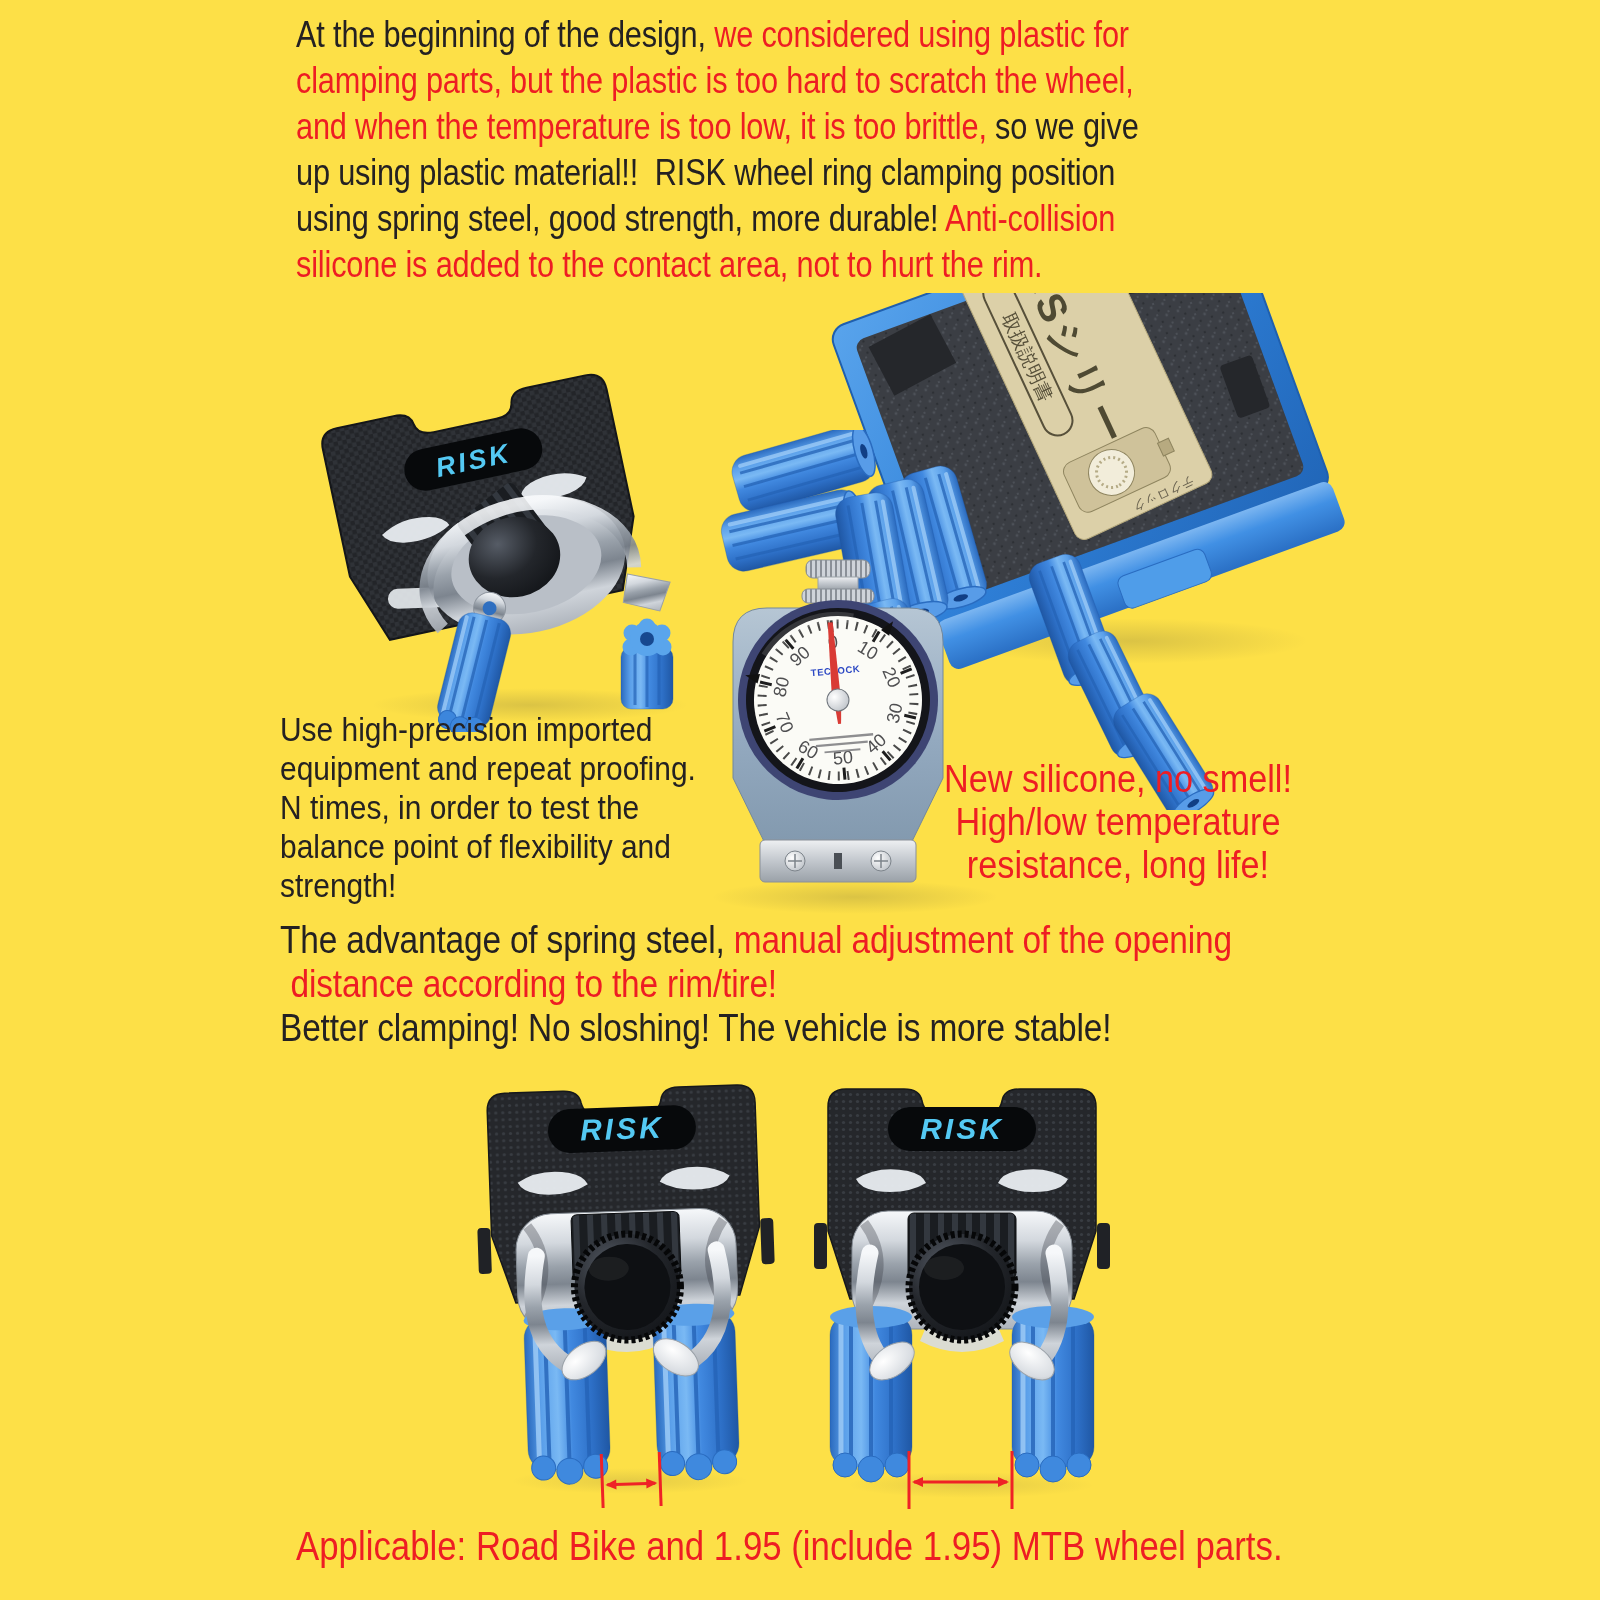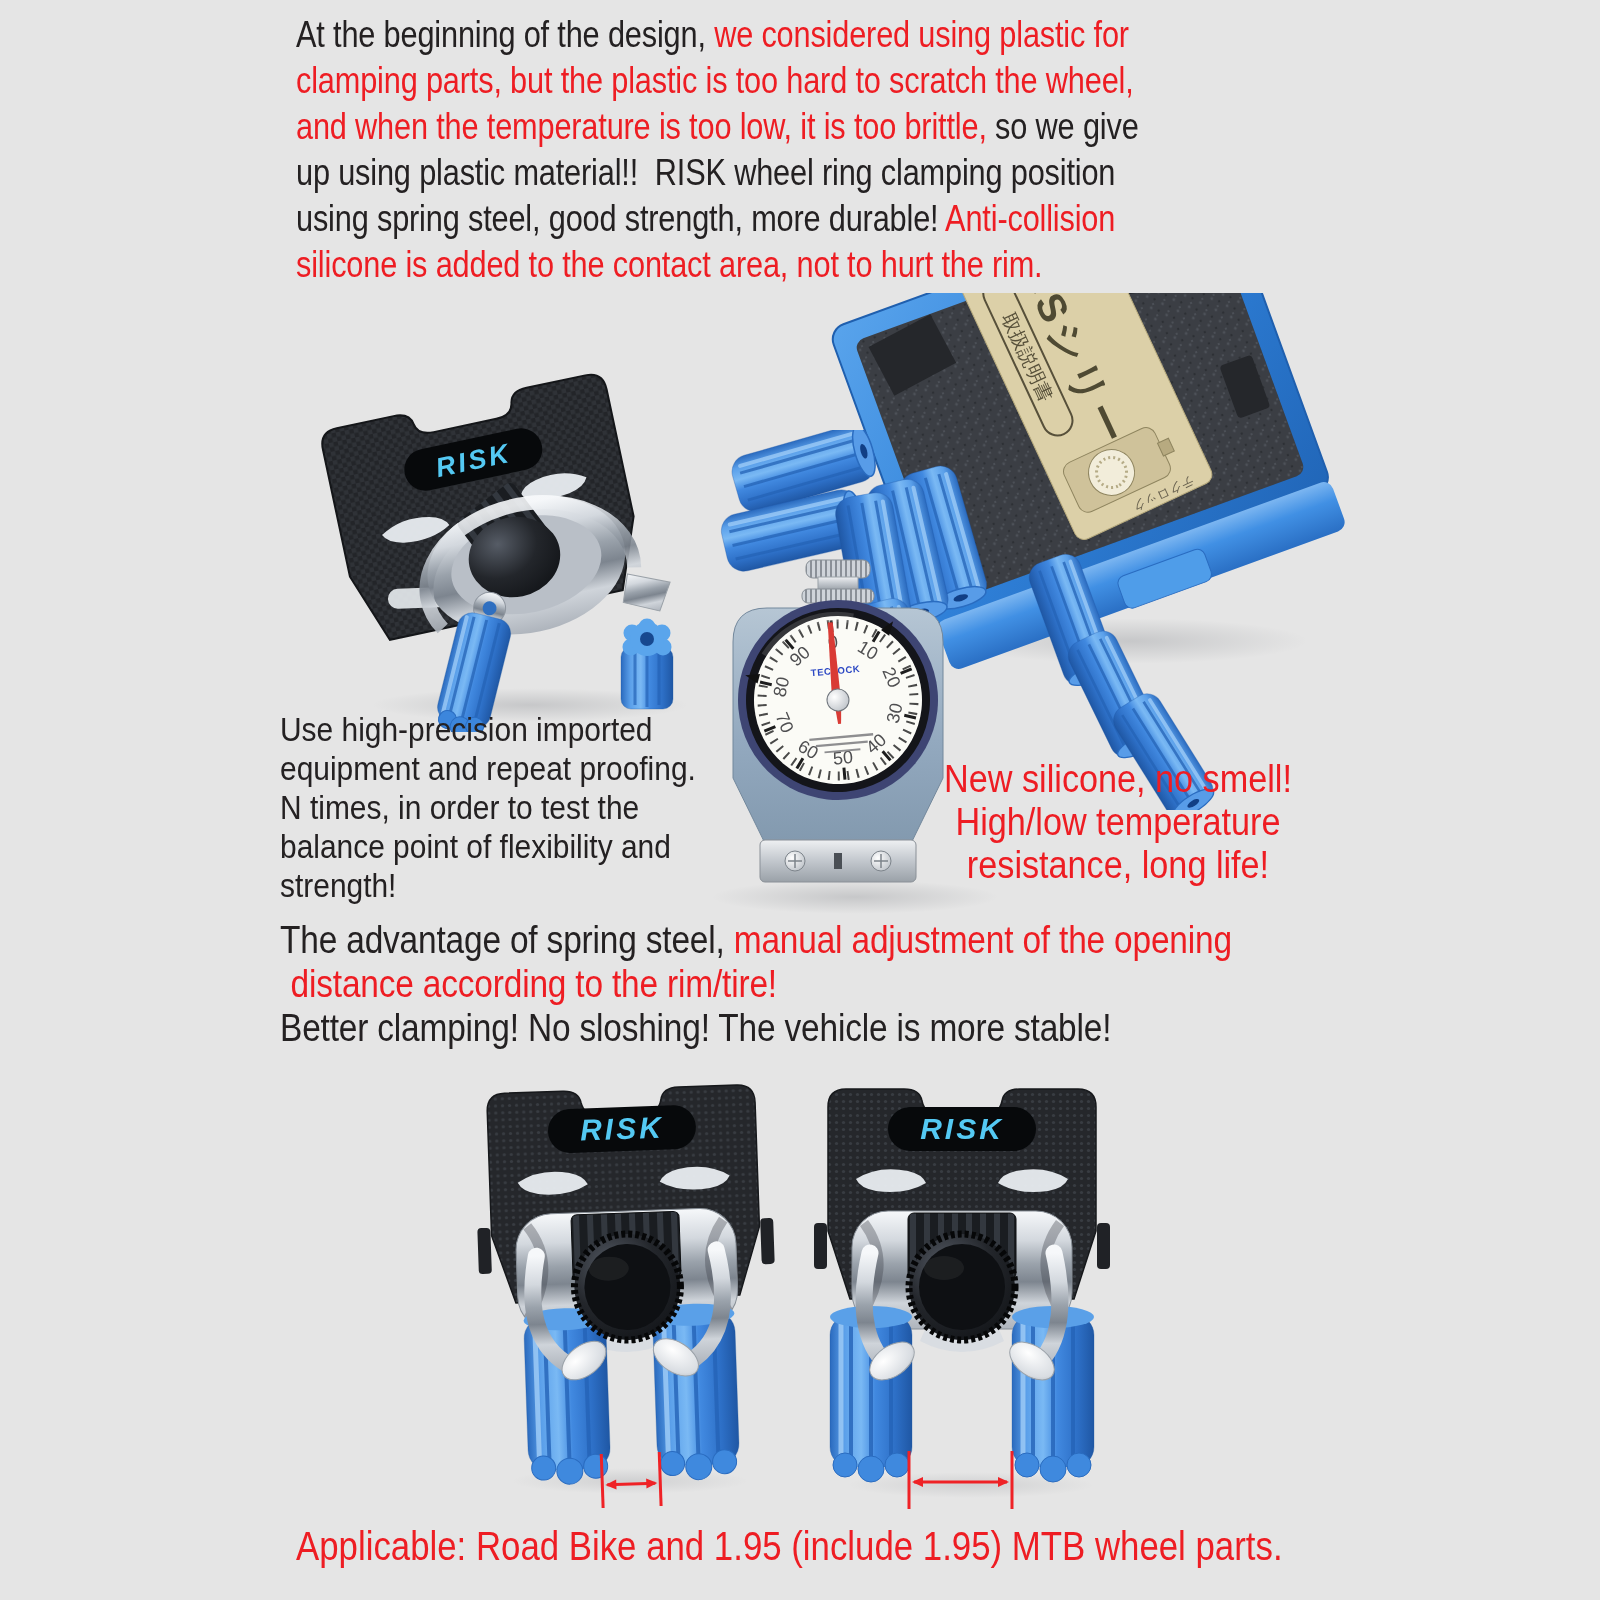--- a/index.html
+++ b/index.html
@@ -1,16 +1,16 @@
 <!DOCTYPE html>
 <html><head>
 <meta charset="utf-8">
 <style>
   html,body{margin:0;padding:0;background:#ffffff;}
-  .canvas{position:relative;width:1600px;height:1600px;background:#e5e5e5;overflow:hidden;
+  .canvas{position:relative;width:1600px;height:1600px;background:#fde047;overflow:hidden;
           font-family:"Liberation Sans", sans-serif;}
   .txt p{margin:0;white-space:pre;}
   .k{color:#242122;}
   .r{color:#ee1d23;}
   .intro{position:absolute;left:296px;top:12px;font-size:37px;line-height:46px;
          letter-spacing:-0.2px;transform:scaleX(.83);transform-origin:left top;}
   .precision{position:absolute;left:280px;top:710px;font-size:34px;line-height:39px;
          transform:scaleX(.88);transform-origin:left top;color:#242122;}
   .silicone{position:absolute;left:898px;top:758px;width:440px;text-align:center;
          font-size:38px;line-height:43px;color:#ee1d23;

